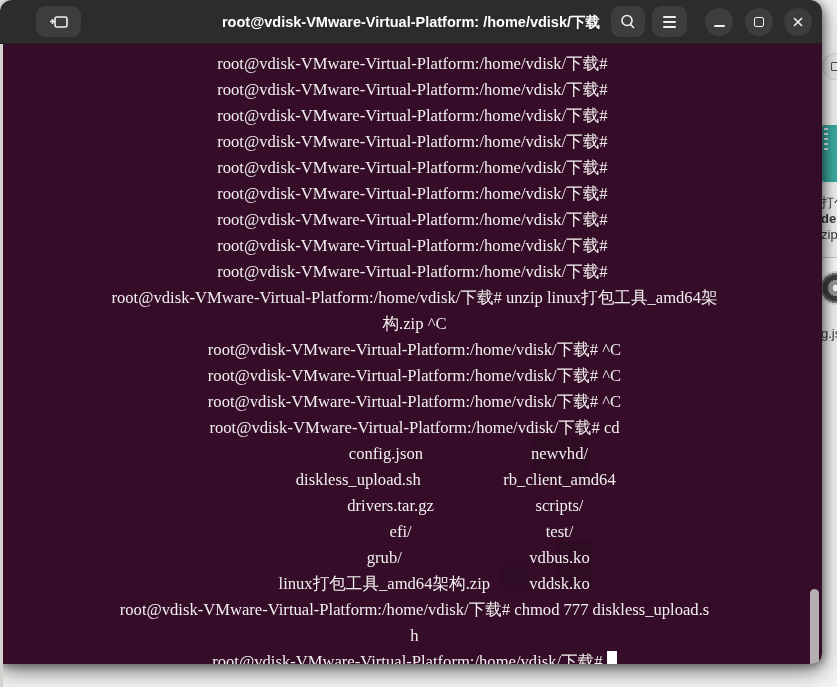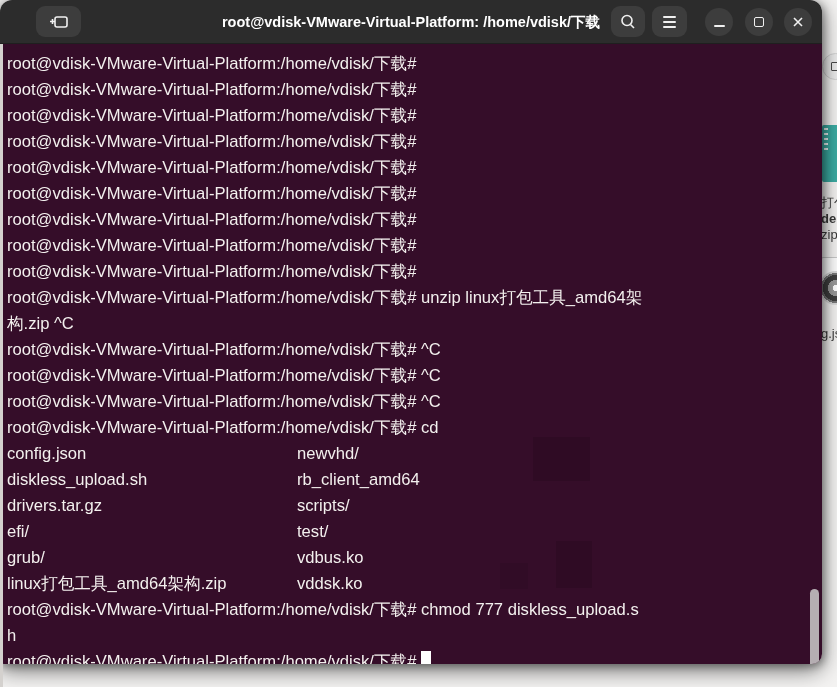--- a/index.html
+++ b/index.html
@@ -45,22 +45,22 @@
     text-align:center;color:var(--title-fg);font-weight:bold;font-size:14.5px;white-space:nowrap;}
   .glyph{stroke:#f0f0f0;fill:none;stroke-width:1.6;}
   .minbar{width:11px;height:2px;background:#f0f0f0;border-radius:1px;margin-top:8px;}
   .maxsq{width:10px;height:10px;border:1.6px solid #f0f0f0;border-radius:2px;}
   .menubars{display:flex;flex-direction:column;gap:3px;}
   .menubars i{display:block;width:13px;height:2px;background:#f0f0f0;border-radius:1px;}
 
   
   .term-body{flex:1;background:var(--term-bg);position:relative;overflow:hidden;cursor:text;}
   .term-lines{position:absolute;left:7px;top:7px;right:0;
-    font-family:Liberation Sans, sans-serif;font-size:16.6px;line-height:26px;
-    color:var(--term-fg);white-space:pre;}
+    font-family:Liberation Serif, serif;font-size:16.6px;line-height:26px;
+    color:var(--term-fg);white-space:pre;text-align:center;}
   .line{height:26px;}
   .col1{display:inline-block;width:290px;}
   .cursor{display:inline-block;width:10px;height:20px;background:#ffffff;vertical-align:-4px;}
   .ghost{position:absolute;background:rgba(0,0,0,.11);}
   .g1{left:533px;top:393px;width:57px;height:44px;}
   .g2{left:556px;top:497px;width:36px;height:47px;}
   .g3{left:500px;top:519px;width:28px;height:26px;background:rgba(0,0,0,.07);}
   .scroll-thumb{position:absolute;right:3px;top:545px;width:9px;height:79px;
     background:var(--scrollbar);border-radius:5px;cursor:default;}
   .left-strip{position:absolute;left:0;top:44px;width:2.5px;height:643px;background:#d4d1ce;z-index:2;}

